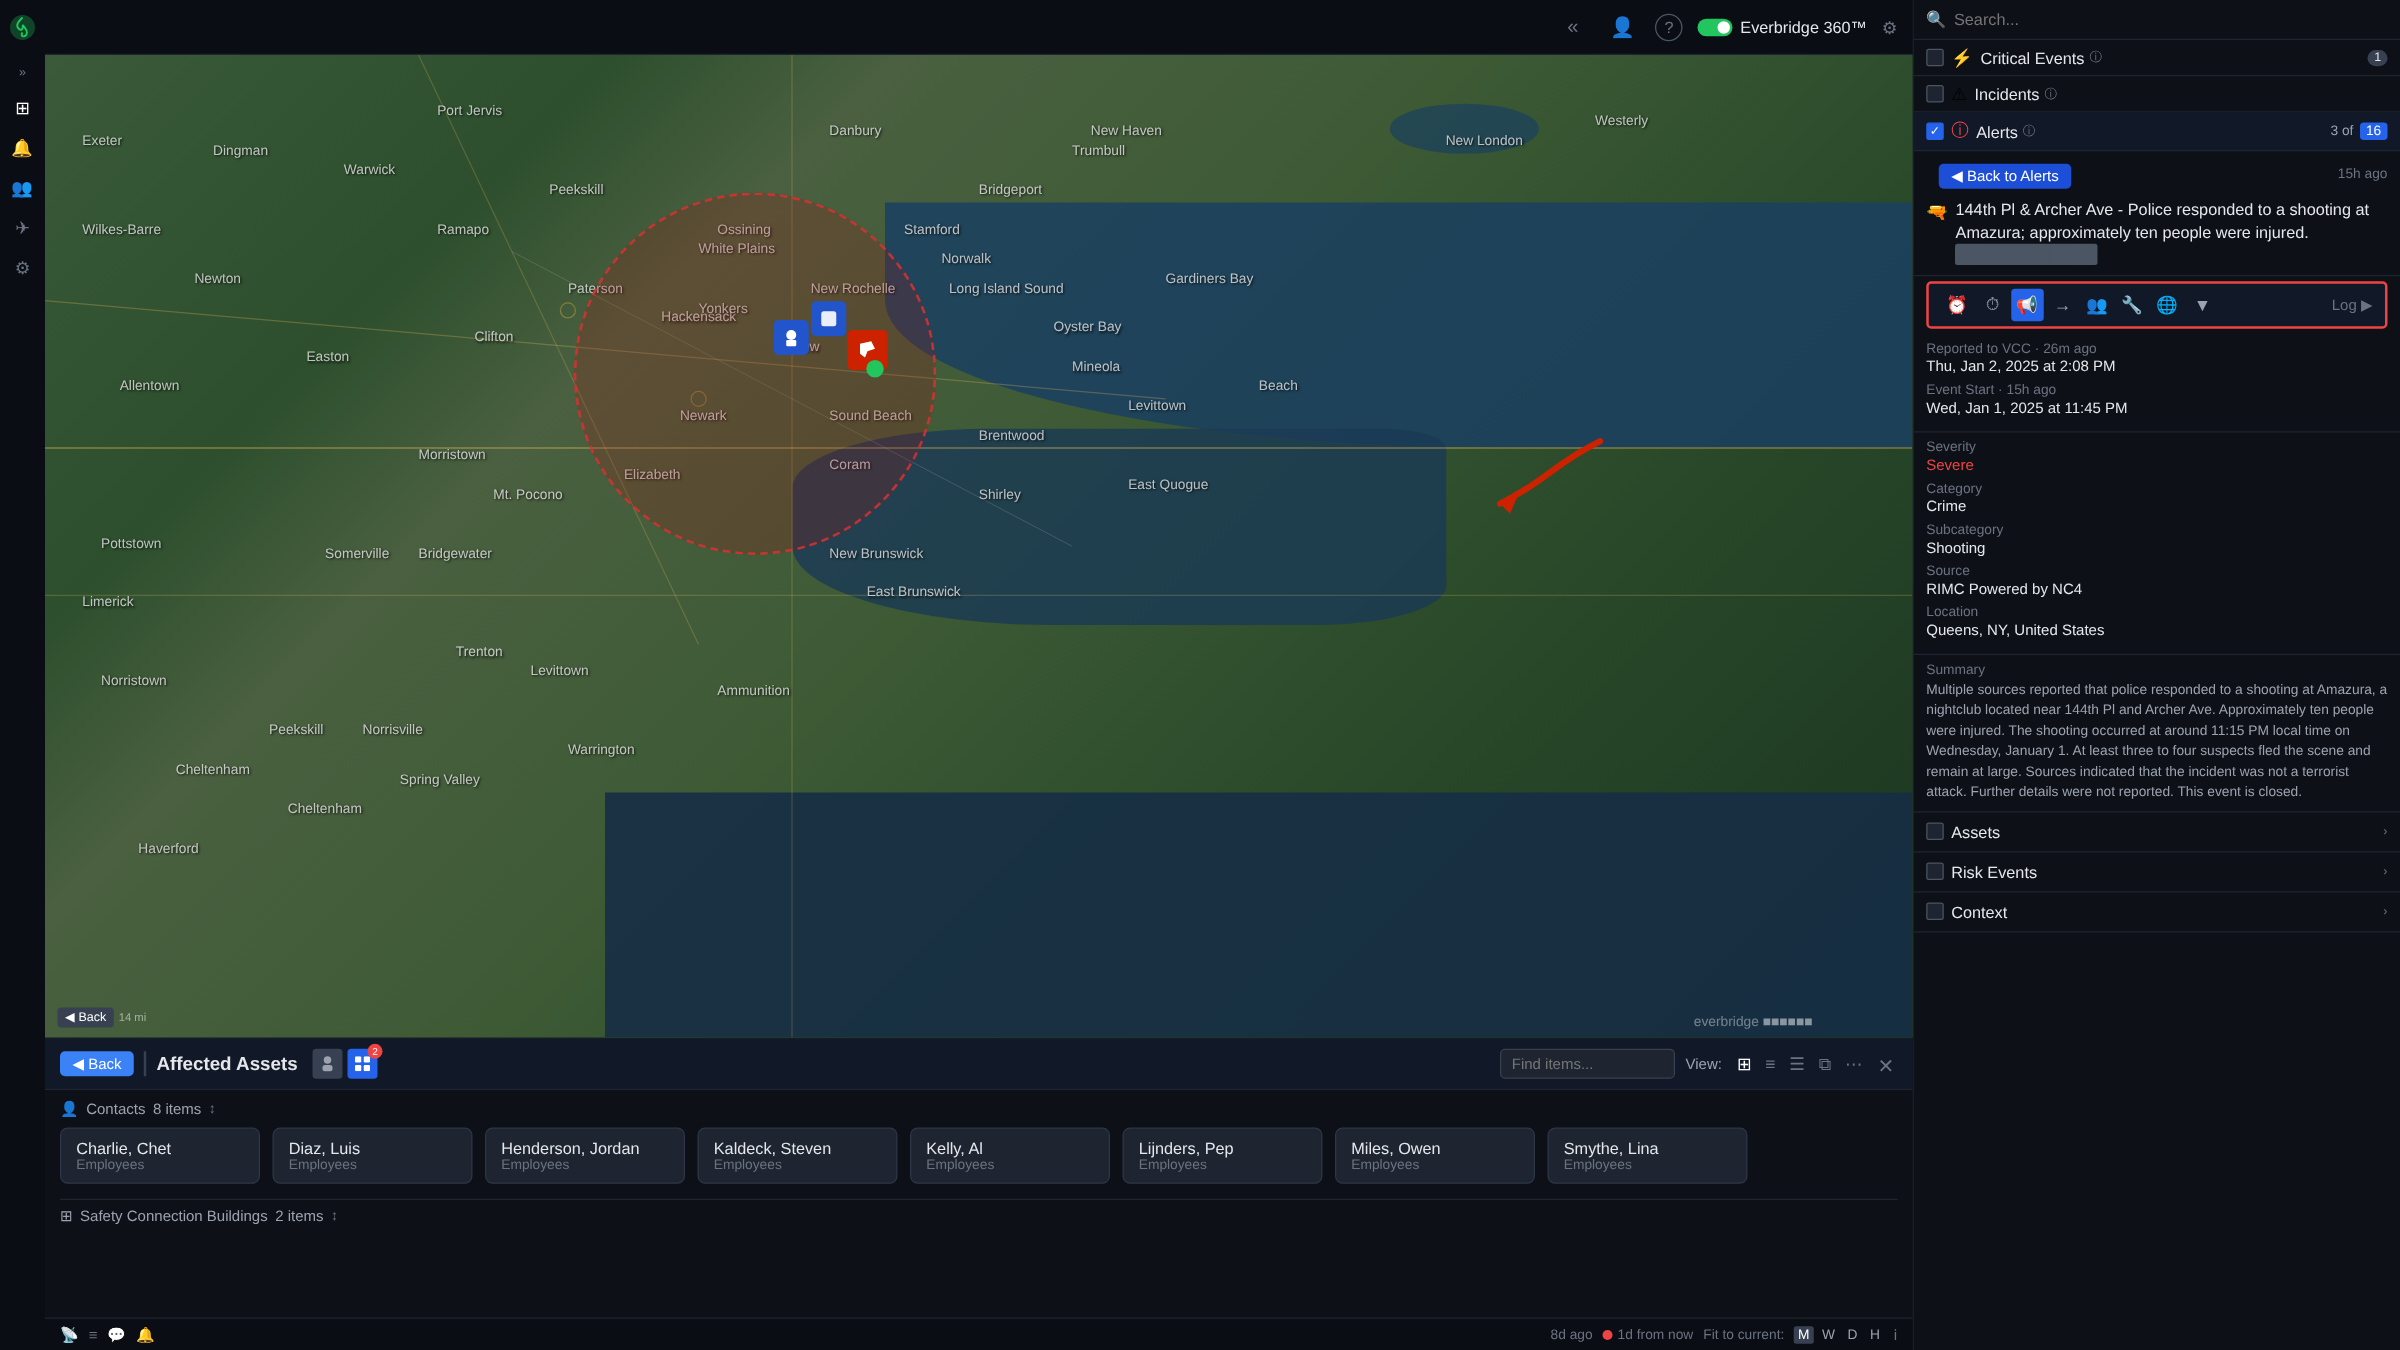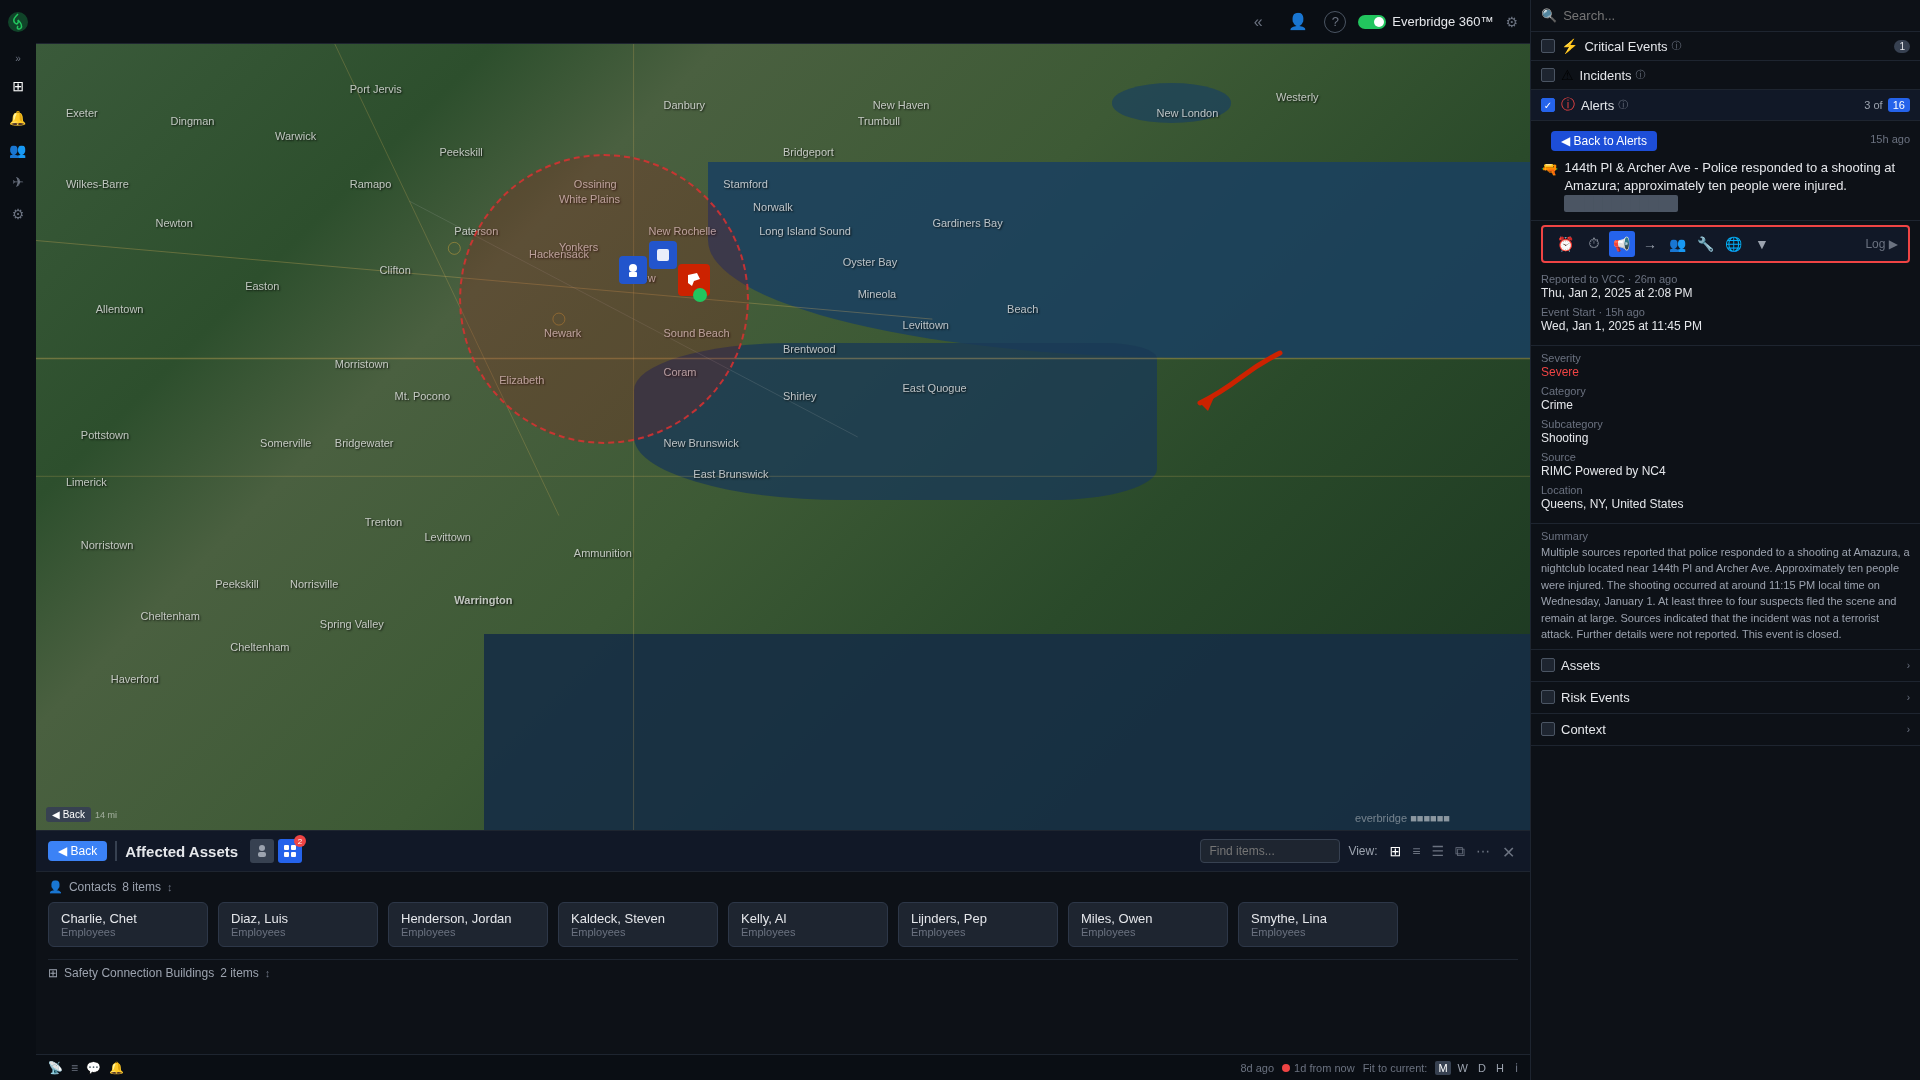--- a/index.html
+++ b/index.html
@@ -498,21 +498,21 @@
       <span class="map-city-label" style="left:42%; top:36%;">Sound Beach</span>
       <span class="map-city-label" style="left:42%; top:41%;">Coram</span>
       <span class="map-city-label" style="left:50%; top:38%;">Brentwood</span>
       <span class="map-city-label" style="left:15%; top:50%;">Somerville</span>
       <span class="map-city-label" style="left:24%; top:44%;">Mt. Pocono</span>
       <span class="map-city-label" style="left:8%; top:22%;">Newton</span>
       <span class="map-city-label" style="left:60%; top:22%;">Gardiners Bay</span>
       <span class="map-city-label" style="left:58%; top:43%;">East Quogue</span>
       <span class="map-city-label" style="left:50%; top:44%;">Shirley</span>
       <span class="map-city-label" style="left:47%; top:23%;margin-left:21px;">Long Island Sound</span>
-      <span class="map-city-label" style="left:28%; top:70%;font-weight:bold;">Warrington</span>
+      <span class="map-city-label" style="left:28%; top:70%;">Warrington</span>
       <span class="map-city-label" style="left:26%; top:62%;">Levittown</span>
       <span class="map-city-label" style="left:17%; top:68%;">Norrisville</span>
       <span class="map-city-label" style="left:19%; top:73%;">Spring Valley</span>
       <span class="map-city-label" style="left:36%; top:64%;">Ammunition</span>
       <span class="map-city-label" style="left:13%; top:76%;">Cheltenham</span>
       <span class="map-city-label" style="left:5%; top:80%;">Haverford</span>
 
       <div style="
         position: absolute;
         width: 290px; height: 290px;

